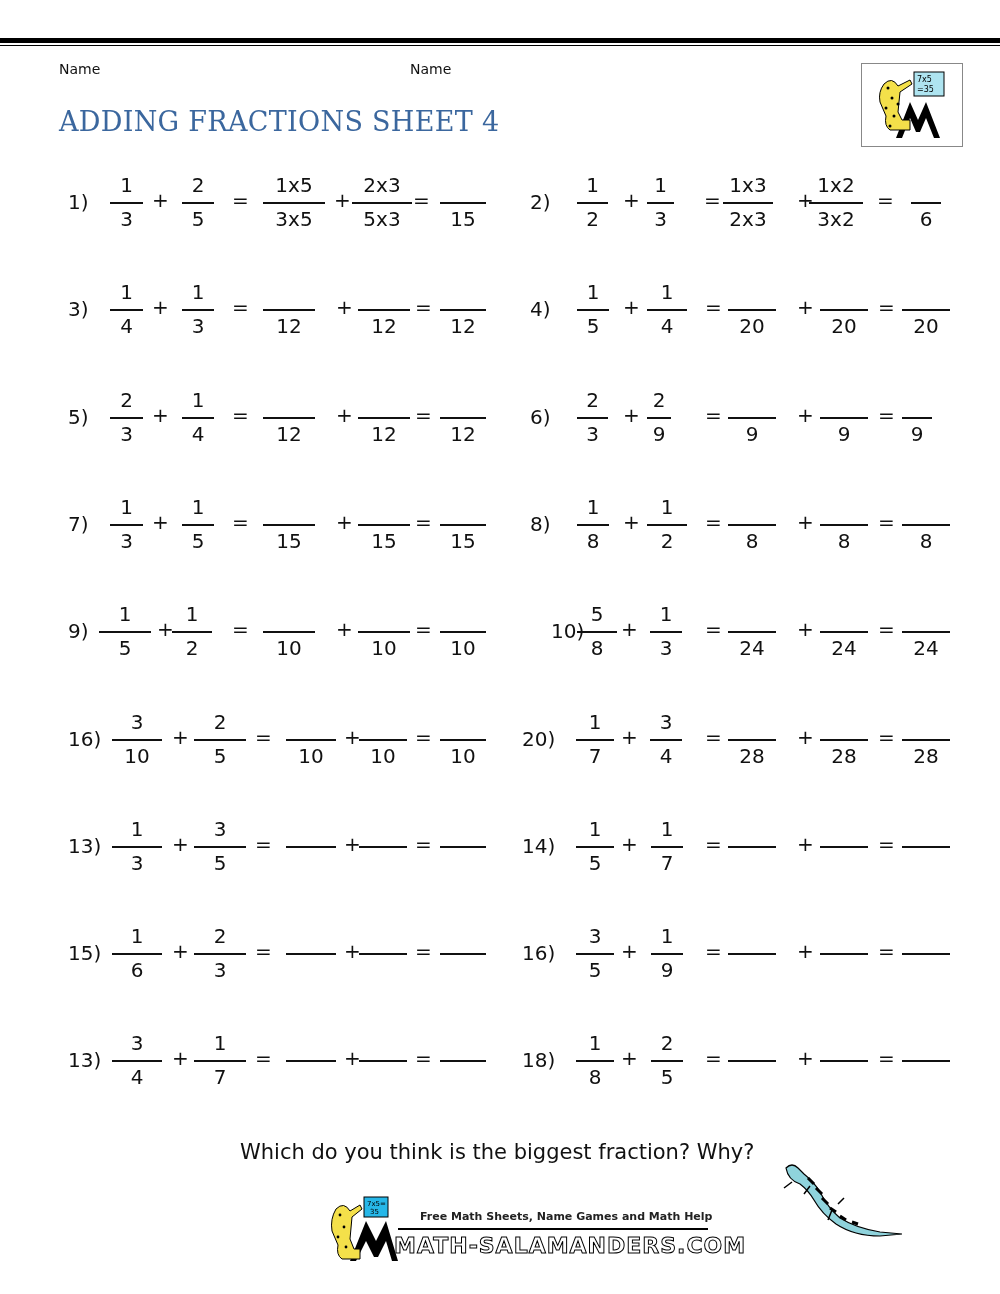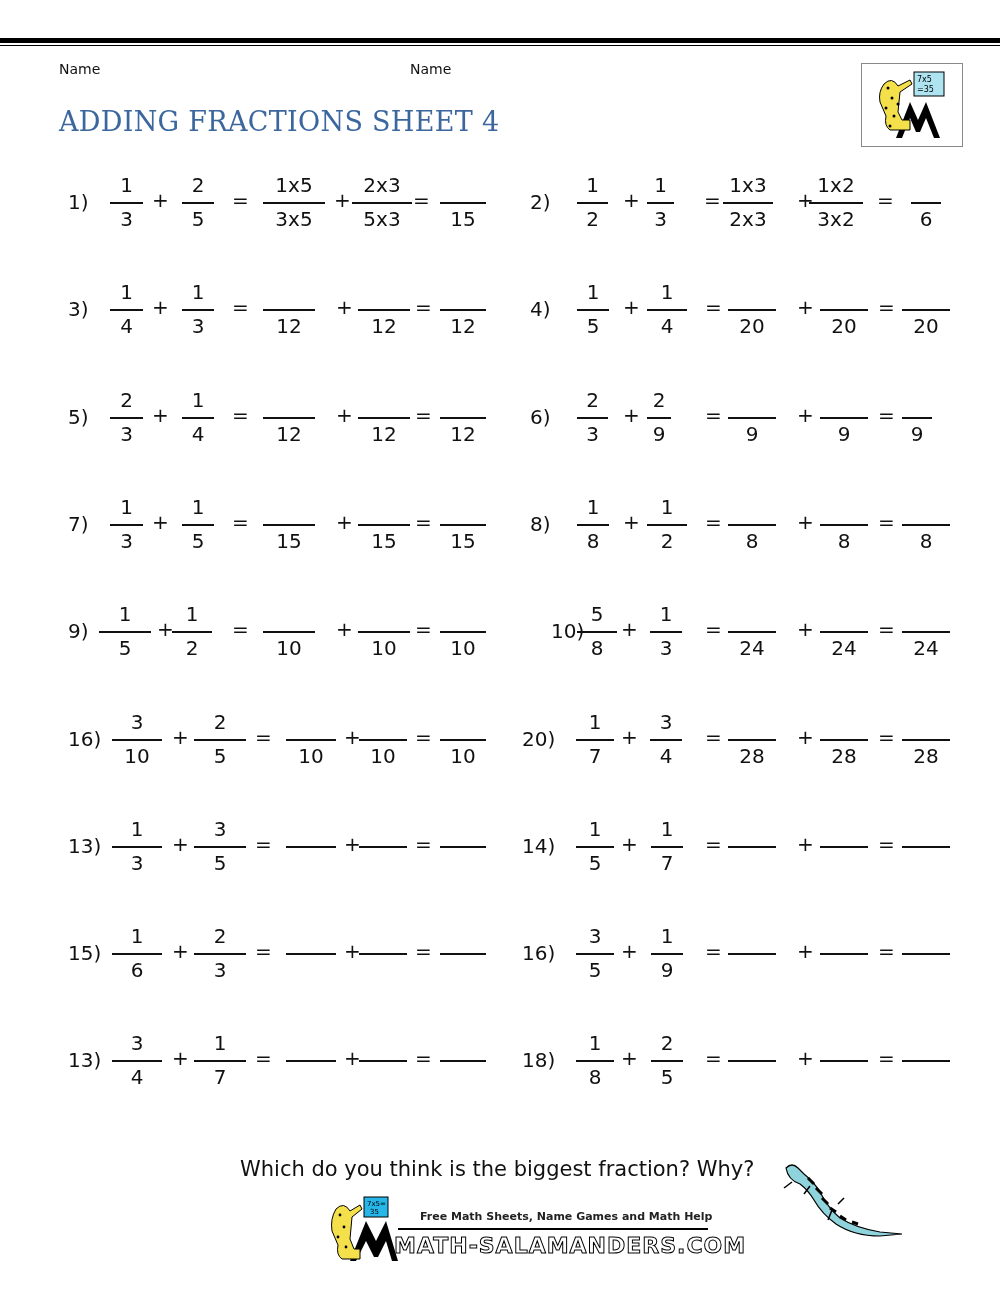--- a/index.html
+++ b/index.html
@@ -22,21 +22,21 @@
   .num-label { position: absolute; font-size: 20px; line-height: 20px; }
   .op { position: absolute; font-size: 20px; line-height: 20px; }
   .frac { position: absolute; height: 0; }
   .frac .bar { position: absolute; left: 0; right: 0; top: 0; height: 1.5px; background: #111; }
   .frac .n, .frac .d {
     position: absolute; left: 0; right: 0; text-align: center; font-size: 20px; line-height: 20px;
   }
   .frac .n { top: -27px; }
   .frac .d { top: 7px; }
   .question {
-    position: absolute; left: 240px; top: 1140px; font-size: 21px; color: #111; margin-top: 17px;
+    position: absolute; left: 240px; top: 1140px; font-size: 21px; color: #111;
   }
   .footer-tag { position: absolute; left: 420px; top: 1210px; font-size: 11px; font-weight: bold; color: #222; }
   .footer-line { position: absolute; left: 398px; top: 1228px; width: 310px; height: 2px; background: #000; }
   .footer-site {
     position: absolute; left: 394px; top: 1233px; font-size: 22px; font-weight: bold;
     letter-spacing: 1px; color: #fff; -webkit-text-stroke: 1px #000;
     font-family: "DejaVu Sans", sans-serif;
   }
 </style>
 </head>

